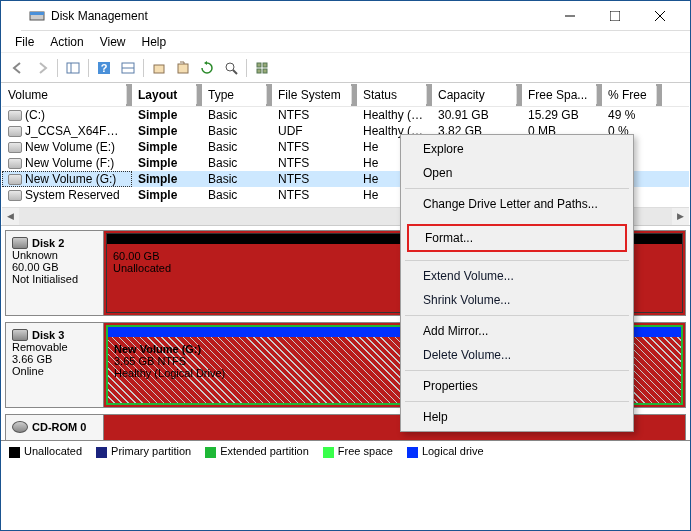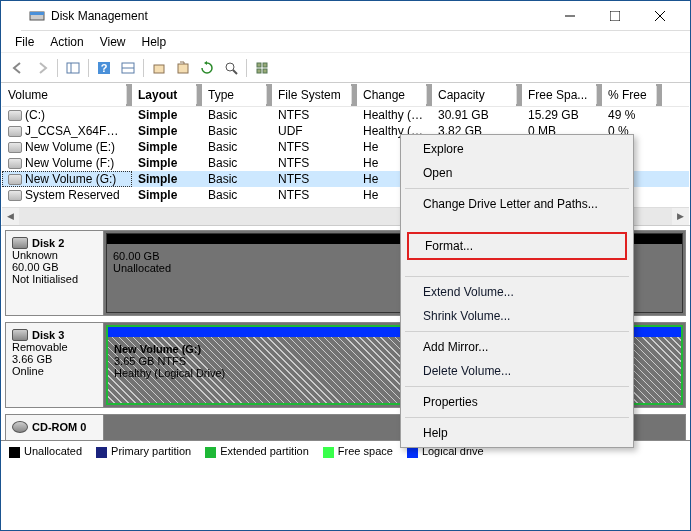--- a/index.html
+++ b/index.html
@@ -22,38 +22,38 @@
 .col-vol { width: 130px; } .col-lay { width: 70px; font-weight: bold; } .col-typ { width: 70px; } .col-fs { width: 85px; } .col-sta { width: 75px; } .col-cap { width: 90px; } .col-fre { width: 80px; } .col-pf { width: 60px; }
 .vol-row { display: flex; font-size: 12px; }
 .vol-row > div { padding: 1px 6px; overflow: hidden; white-space: nowrap; text-overflow: ellipsis; }
 .vol-row.selected { background: #cde8ff; }
 .vol-row.selected > div:first-child { outline: 1px dotted #333; outline-offset: -1px; }
 .drive-ico { display: inline-block; width: 14px; height: 11px; background: linear-gradient(#e8e8e8, #bbb); border: 1px solid #888; border-radius: 2px; margin-right: 3px; vertical-align: middle; }
 .scrollbar-h { height: 17px; background: #f0f0f0; border-top: 1px solid #ddd; display: flex; align-items: center; }
 .sb-arrow { width: 17px; height: 17px; background: #f0f0f0; display: flex; align-items: center; justify-content: center; font-size: 9px; color: #666; }
 .sb-track { flex: 1; height: 17px; background: #e8e8e8; }
 .disk-pane { border-top: 1px solid #ccc; padding: 4px; }
-.disk-row { display: flex; margin-bottom: 6px; border: 1px solid #888; background: #737373; }
+.disk-row { display: flex; margin-bottom: 6px; border: 1px solid #888; background: #b91c1c; }
 .disk-label { width: 98px; padding: 6px; font-size: 11px; border-right: 1px solid #888; background: #f5f5f5; }
 .disk-label .dname { font-weight: bold; display: flex; align-items: center; gap: 4px; }
 .disk-ico { width: 16px; height: 12px; background: linear-gradient(#ccc, #888); border: 1px solid #555; border-radius: 2px; display: inline-block; }
 .disk-parts { flex: 1; display: flex; flex-direction: column; }
 .part-body { flex: 1; padding: 6px; font-size: 11px; }
 .disk2-part { border: 1px solid #333; margin: 2px; }
 .disk2-hdr { background: #000; height: 10px; }
 .disk3-wrap { border: 2px solid #1eb836; margin: 1px; flex: 1; display: flex; flex-direction: column; }
 .disk3-hdr { background: #0030ff; height: 10px; }
 .disk3-body { flex: 1; padding: 6px; font-size: 11px; background-image: repeating-linear-gradient(45deg, transparent, transparent 4px, #ccc 4px, #ccc 5px); }
 .legend { border-top: 1px solid #888; padding: 4px 8px; font-size: 11px; display: flex; gap: 14px; align-items: center; background: #fff; }
 .lg-sw { width: 11px; height: 11px; display: inline-block; margin-right: 4px; vertical-align: middle; }
 .context-menu { position: absolute; top: 134px; left: 400px; width: 234px; background: #f0f0f0; border: 1px solid #a0a0a0; box-shadow: 3px 3px 6px rgba(0,0,0,.25); padding: 2px; z-index: 100; }
 .ctx-item { font-size: 12px; padding: 5px 20px; color: #000; }
 .ctx-item.disabled { color: #0f172a; }
 .ctx-sep { height: 1px; background: #d0d0d0; margin: 3px 2px; }
-.ctx-highlight { border: 2px solid #e02020; margin: 16px 4px; }
+.ctx-highlight { border: 2px solid #e02020; margin: 8px 4px; }
 .ctx-highlight .ctx-item { padding-left: 16px; }
 .lower { position: relative; height: 215px; overflow: hidden; }
 </style>
 </head>
 <body>
 
 <div class="titlebar">
   <span class="icon">
     <svg viewBox="0 0 16 16">
         <rect x="1" y="4" width="14" height="8" fill="#ccc" stroke="#555"></rect>
@@ -153,21 +153,21 @@
       </svg>
     </div>
 </div>
 
 <div class="volumes-pane">
   <div class="vol-header">
     <div class="col-vol">Volume</div>
     <div class="col-lay">Layout</div>
     <div class="col-typ">Type</div>
     <div class="col-fs">File System</div>
-    <div class="col-sta">Change</div>
+    <div class="col-sta">Status</div>
     <div class="col-cap">Capacity</div>
     <div class="col-fre">Free Spa...</div>
     <div class="col-pf">% Free</div>
   </div>
   <div id="vol-rows">
       <div class="vol-row">
         <div class="col-vol"><span class="drive-ico"></span><span>(C:)</span></div>
         <div class="col-lay">Simple</div>
         <div class="col-typ">Basic</div>
         <div class="col-fs">NTFS</div>

